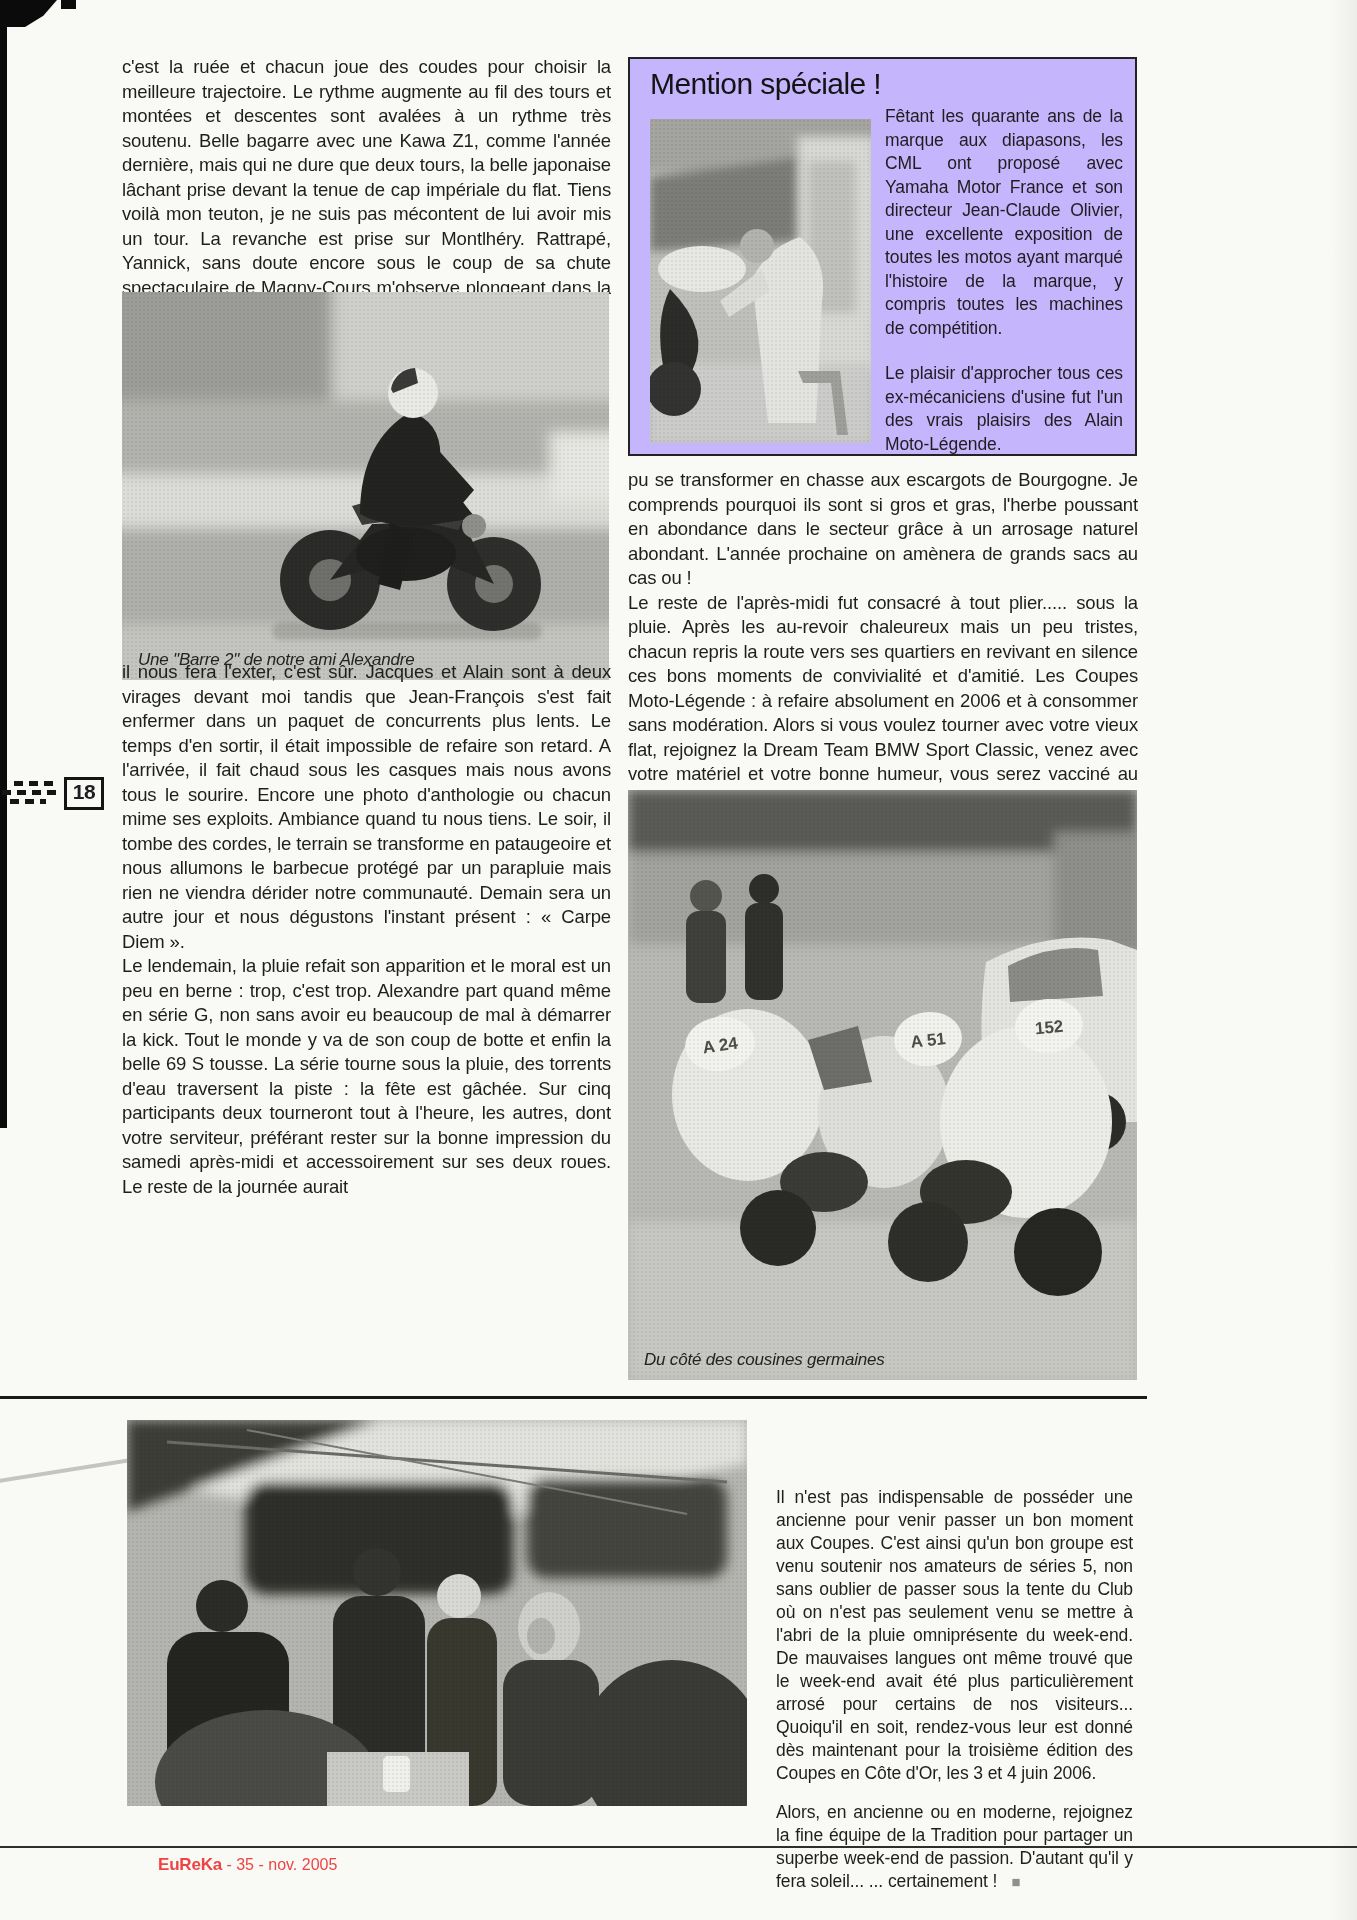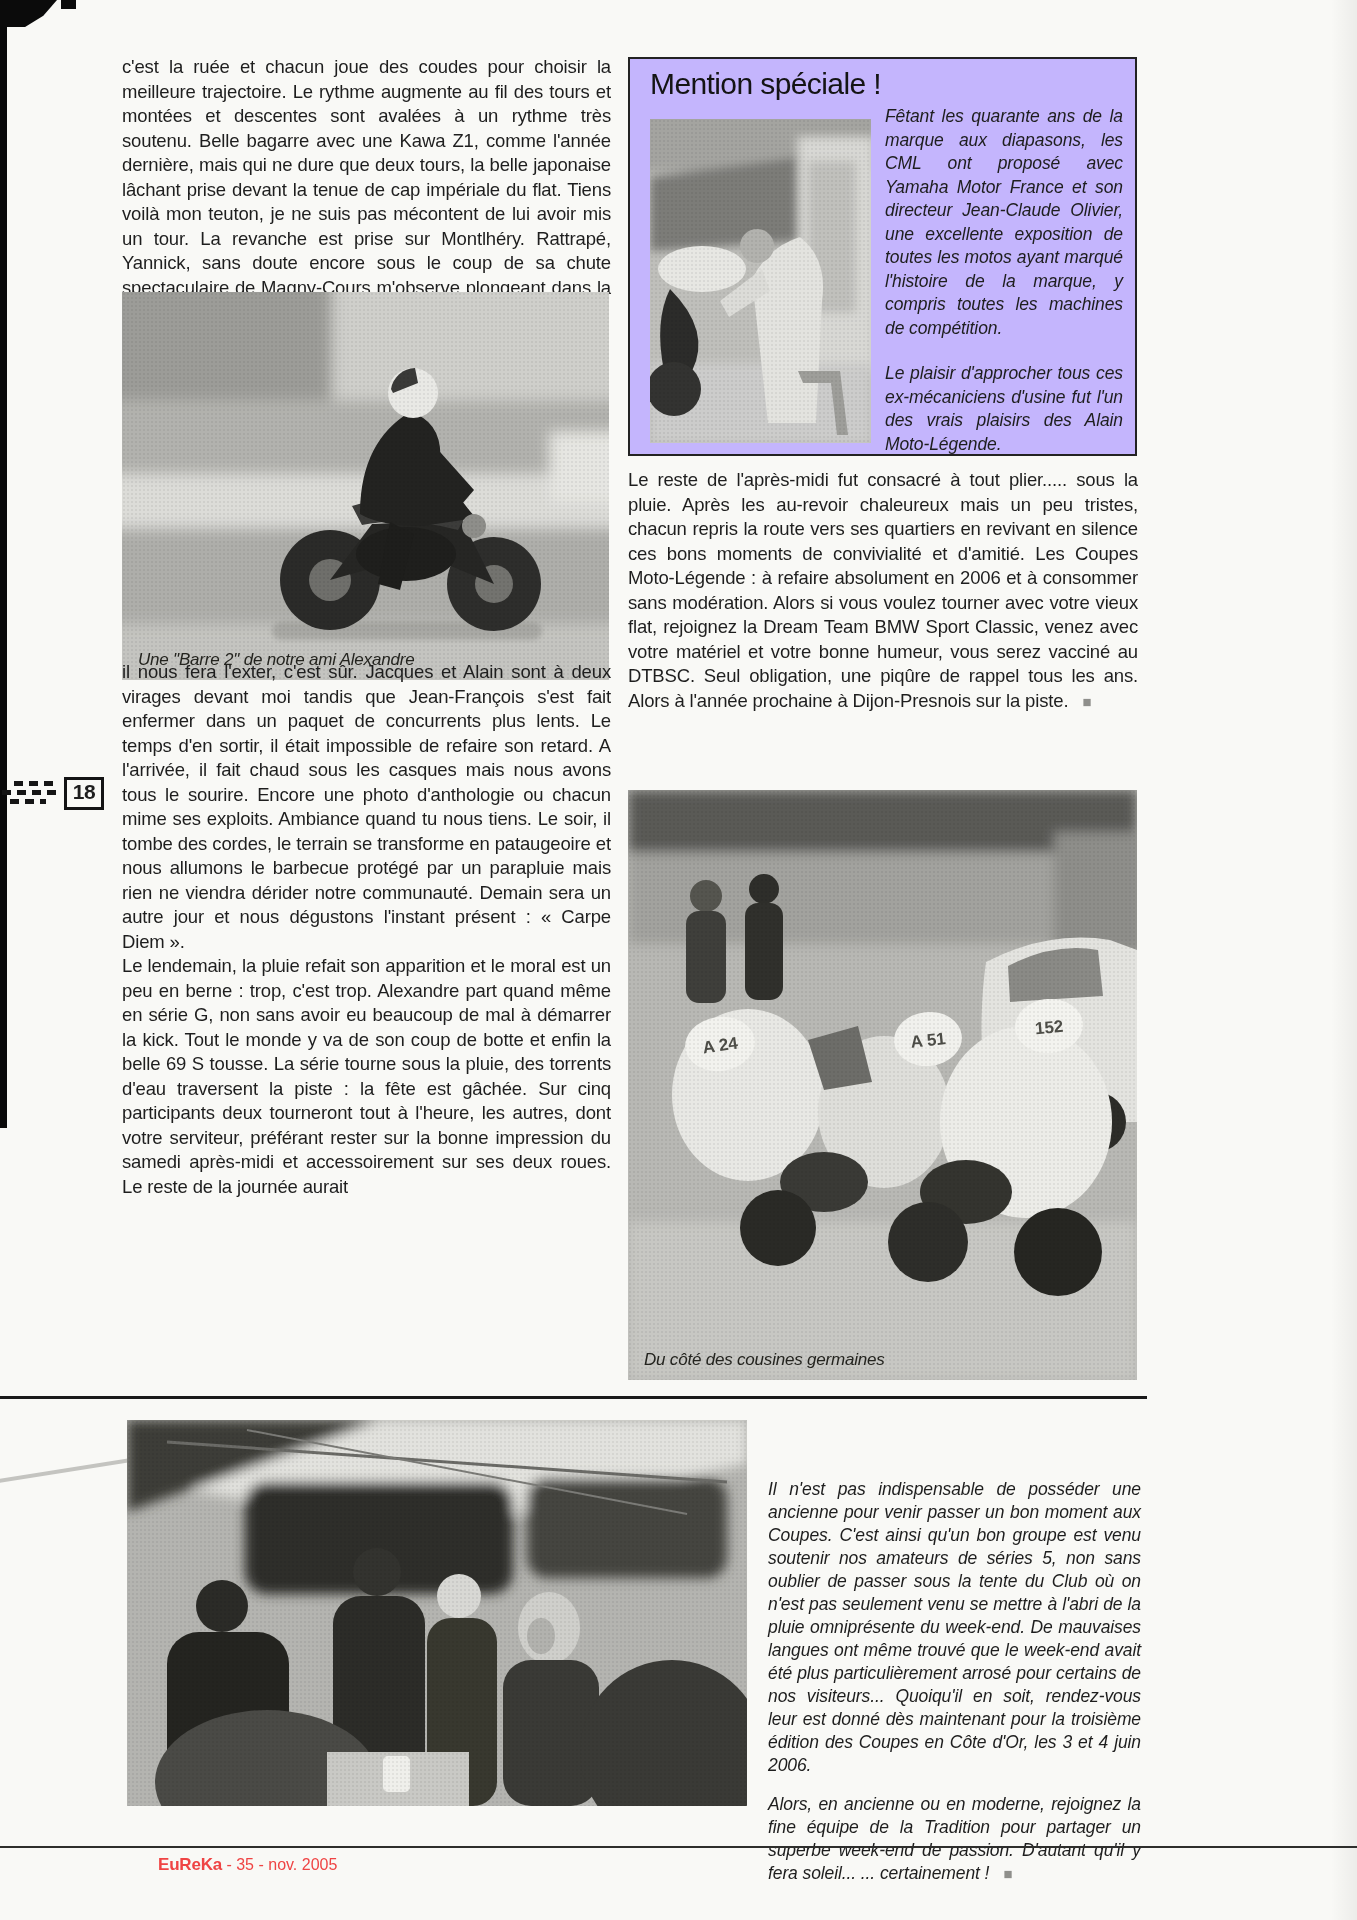--- a/index.html
+++ b/index.html
@@ -46,31 +46,31 @@
   #dash3 { left:10px; top:799px; width:36px; }
   
   #mention-box { position:absolute; left:628px; top:57px; width:509px; height:399px;
                  border:2px solid #232323; box-sizing:border-box; background:#c4b5fd; }
   #mention-title { position:absolute; left:20px; top:8px; margin:0; font-weight:400;
                    font-size:30px; letter-spacing:-0.6px; color:#141414; }
   #mention-photo { position:absolute; left:20px; top:60px; width:221px; height:324px;
                    background:#bdbdb9; overflow:hidden; }
   #mention-photo svg { position:absolute; inset:0; width:100%; height:100%; }
   #mention-text { position:absolute; left:255px; top:46px; width:238px;
-                  font-size:17.5px; line-height:23.5px; text-align:justify; letter-spacing:-0.1px;font-style:italic; }
+                  font-size:17.5px; line-height:23.5px; text-align:justify; letter-spacing:-0.1px; }
   #mention-text p { margin:0; }
   #mention-text p + p { margin-top:22px; }
   
   #sep1 { position:absolute; left:0; top:1396px; width:1147px; height:3px; background:#1a1a1a; }
   #sep2 { position:absolute; left:0; top:1846px; width:1357px; height:2px; background:#2e2e2c; }
   #club-title { position:absolute; left:768px; top:1420px; margin:0; font-weight:400;
                 font-size:29px; letter-spacing:-0.5px; color:#141414; }
   #club-text { position:absolute; left:768px; top:1478px; width:373px;
                font-size:17.5px; line-height:23px; text-align:justify; letter-spacing:-0.1px; }
-  #club-text p { margin:0;font-style:italic; }
+  #club-text p { margin:8px; }
   #club-text p + p { margin-top:16px; }
   .endmark { color:#8f8f8b; margin-left:14px; font-size:15px; }
   
   #footer { position:absolute; left:158px; top:1855px; font-size:16px; color:#ef4444; }
   #footer .brand { font-weight:bold; font-size:17px; letter-spacing:-0.2px; }
   
   .plate-num { font:700 17px "Liberation Sans", sans-serif; fill:#4e4e48; }
 </style>
 </head>
 <body>
@@ -172,20 +172,21 @@
       </svg>
       <div class="halftone"></div>
     </div>
     <div id="mention-text">
       <p>Fêtant les quarante ans de la marque aux diapasons, les CML ont proposé avec Yamaha Motor France et son directeur Jean-Claude Olivier, une excellente exposition de toutes les motos ayant marqué l'histoire de la marque, y compris toutes les machines de compétition.</p>
       <p>Le plaisir d'approcher tous ces ex-mécaniciens d'usine fut l'un des vrais plaisirs des Alain Moto-Légende.</p>
     </div>
   </div>
 
   <div id="para3" class="body-text">
+    <p>pu se transformer en chasse aux escargots de Bourgogne. Je comprends pourquoi ils sont si gros et gras, l'herbe poussant en abondance dans le secteur grâce à un arrosage naturel abondant. L'année prochaine on amènera de grands sacs au cas ou !</p>
     <p><span>Le reste de l'après-midi fut consacré à tout plier..... sous la pluie. Après les au-revoir chaleureux mais un peu tristes, chacun repris la route vers ses quartiers en revivant en silence ces bons moments de convivialité et d'amitié. Les Coupes Moto-Légende : à refaire absolument en 2006 et à consommer sans modération. Alors si vous voulez tourner avec votre vieux flat, rejoignez la Dream Team BMW Sport Classic, venez avec votre matériel et votre bonne humeur, vous serez vacciné au DTBSC. Seul obligation, une piqûre de rappel tous les ans. Alors à l'année prochaine à Dijon-Presnois sur la piste.</span><span class="endmark">■</span></p>
   </div>
 
   <div id="photo2" class="photo">
     <svg viewBox="0 0 509 590" preserveAspectRatio="none">
       <defs>
           <filter id="pb1" x="-20%" y="-20%" width="140%" height="140%">
             <feGaussianBlur stdDeviation="6"></feGaussianBlur>
           </filter>
         </defs>

